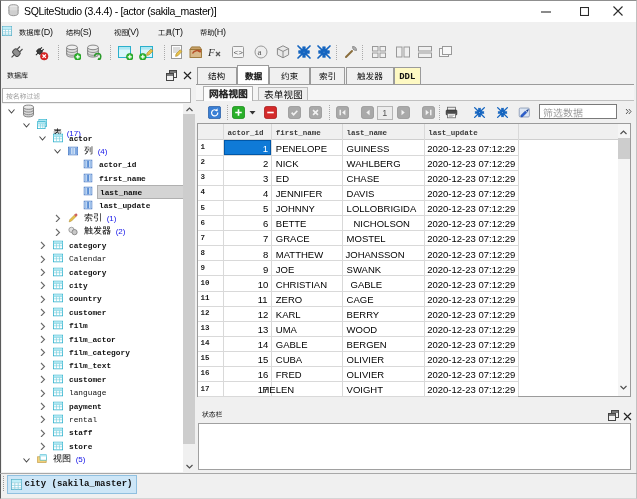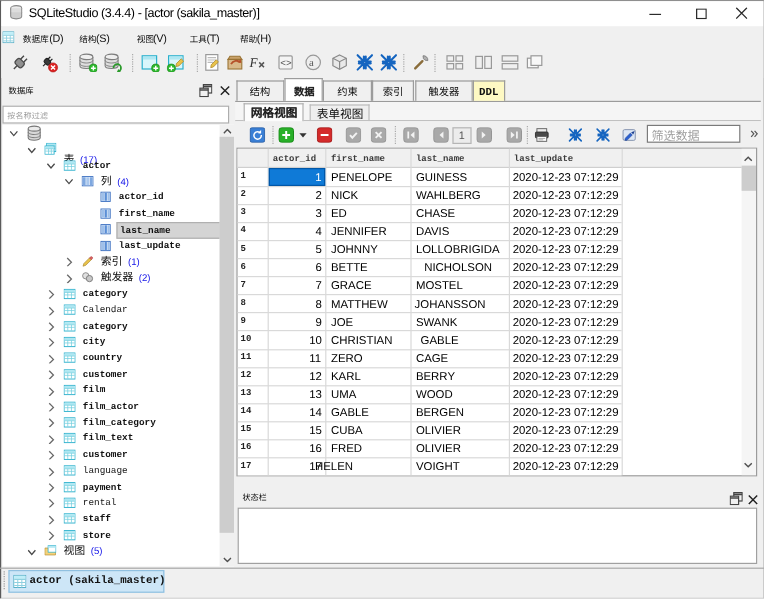--- a/index.html
+++ b/index.html
@@ -915,13 +915,13 @@
   </div>
 <div class="abs" style="left:197.5px;top:422.5px;width:433px;height:47px;background:#fff;border:1px solid #a0a0a0"></div>
 <div class="abs" style="left:0;top:473px;width:637px;height:1px;background:#a8a8a8"></div>
 <div class="abs" style="left:2.5px;top:476px;width:1px;height:15px;border-left:1px dotted #999"></div>
 <div class="abs" style="left:6.5px;top:475px;width:130px;height:19px;background:#cde6f7;border:1px solid #90c0e0">
     <svg class="abs" style="left:3px;top:3px" width="11" height="11" viewBox="0 0 13 13">
       <rect x="0.5" y="0.5" width="12" height="12" fill="#fff" stroke="#58b0c8"></rect>
       <rect x="1" y="1" width="11" height="3" fill="#bfeef8"></rect>
       <path d="M1 4.5h11M1 7.5h11M1 10.5h11M4.5 4.5v8M8.5 4.5v8" stroke="#8fd0e0" stroke-width="1"></path>
     </svg>
-    <div class="abs mono nw" style="left:17px;top:3px;font-size:9px;font-weight:bold;color:#111">actor (sakila_master)</div>
+    <div class="abs mono nw" style="left:17px;top:3px;font-size:9px;font-weight:bold;color:#111">city (sakila_master)</div>
   </div>
 </body></html>

